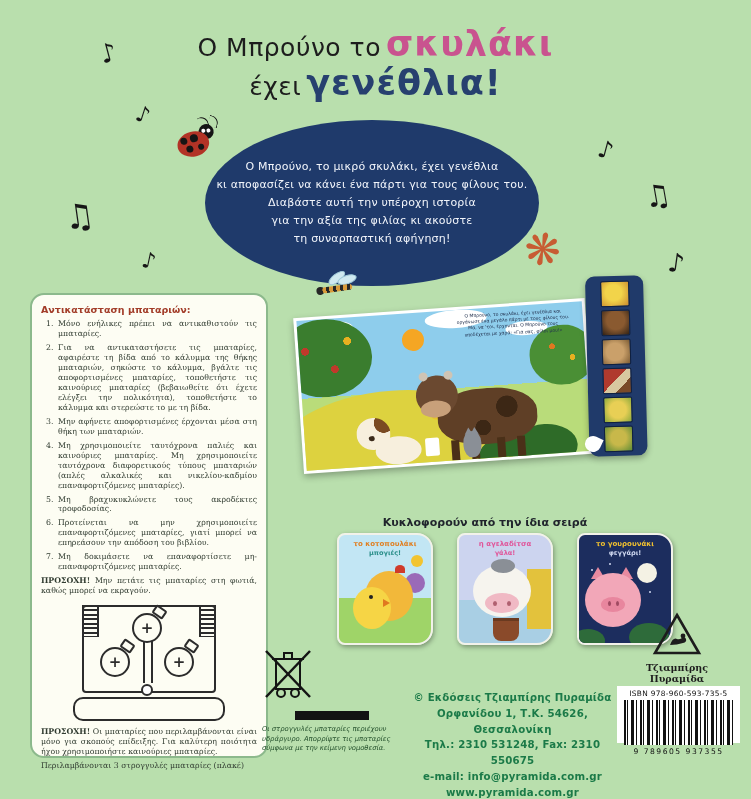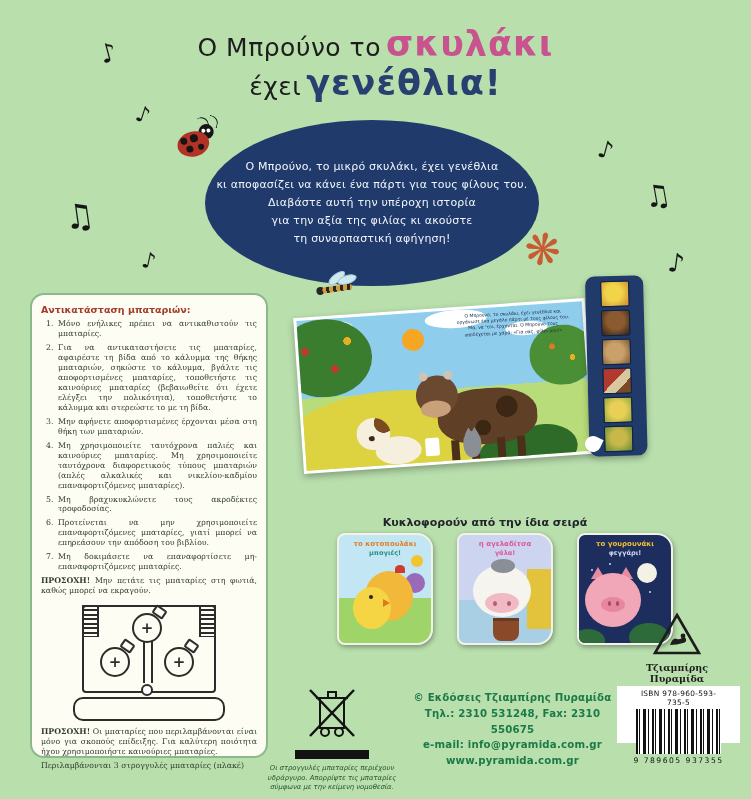--- a/index.html
+++ b/index.html
@@ -141,33 +141,33 @@
   .cv3 .moon{position:absolute;right:14px;top:28px;width:20px;height:20px;border-radius:50%;background:#f4f2e4;}
   .cv3 .star{position:absolute;width:2px;height:2px;border-radius:50%;background:#cfd8f0;}
   .cv3 .phead{position:absolute;left:6px;top:38px;width:56px;height:54px;border-radius:50%;background:#f2a7b8;}
   .cv3 .pear{position:absolute;top:32px;width:0;height:0;border-left:7px solid transparent;border-right:7px solid transparent;border-bottom:12px solid #e88aa0;}
   .cv3 .snout{position:absolute;left:22px;top:62px;width:24px;height:15px;border-radius:50%;background:#e8869e;}
   .cv3 .pnost{position:absolute;width:3px;height:5px;border-radius:50%;background:#a04a62;top:66px;}
   .cv3 .bush2{position:absolute;border-radius:50%;background:#2e6b3a;}
   .cv3 .w1{color:#f0c030;} .cv3 .w2{color:#cfd8f0;}
 
   
-  .weee{position:absolute;left:262px;top:686px;width:140px;text-align:center;}
+  .weee{position:absolute;left:262px;top:647px;width:140px;}
   .weee-bar{width:74px;height:9px;background:#131313;margin:2px auto 0 auto;}
   .weee-note{margin-top:5px;font-size:6.8px;line-height:1.4;color:#24502c;font-style:italic;}
 
   
   .publisher{position:absolute;left:410px;top:690px;width:205px;text-align:center;
              color:#1b7a48;font-size:10.2px;font-weight:bold;line-height:1.55;letter-spacing:.2px;}
   .logo{position:absolute;left:628px;top:612px;width:98px;text-align:center;}
   .logo-name{font-family:"DejaVu Serif",serif;font-weight:bold;font-size:9.5px;color:#1d1d1d;line-height:1.2;margin-top:2px;}
 
   
   .isbn-box{position:absolute;left:617px;top:686px;width:123px;height:57px;background:#fff;
-            box-sizing:border-box;padding:3px 16px;text-align:center;}
+            box-sizing:border-box;padding:3px 4px;text-align:center;}
   .isbn-label{font-size:7.4px;color:#111;letter-spacing:.3px;}
   .barcode{height:45px;margin:2px 3px;
     background:repeating-linear-gradient(90deg,#111 0 2px,#fff 2px 3px,#111 3px 4px,#fff 4px 7px,#111 7px 10px,#fff 10px 12px,#111 12px 13px,#fff 13px 16px);}
   .isbn-digits{font-size:7.6px;color:#111;letter-spacing:1.5px;}
 </style>
 </head>
 <body>
 
 <div id="poster">
 
@@ -368,20 +368,21 @@
       <circle cx="33" cy="46" r="4" fill="none" stroke="#131313" stroke-width="2"></circle>
       <line x1="4" y1="4" x2="48" y2="50" stroke="#131313" stroke-width="2.5"></line>
       <line x1="48" y1="4" x2="4" y2="50" stroke="#131313" stroke-width="2.5"></line>
     </svg>
     <div class="weee-bar"></div>
     <div class="weee-note">Οι στρογγυλές μπαταρίες περιέχουν υδράργυρο. Απορρίψτε τις μπαταρίες σύμφωνα με την κείμενη νομοθεσία.</div>
   </div>
 
   <div class="publisher">
     <div>© Εκδόσεις Τζιαμπίρης  Πυραμίδα</div>
+    <div>Ορφανίδου 1, Τ.Κ. 54626, Θεσσαλονίκη</div>
     <div>Τηλ.: 2310 531248, Fax: 2310 550675</div>
     <div>e-mail: info@pyramida.com.gr</div>
     <div>www.pyramida.com.gr</div>
   </div>
 
   <div class="logo">
     <svg width="50" height="44" viewBox="0 0 50 44">
       <path d="M25 3 L47 41 L3 41 Z" fill="none" stroke="#1d1d1d" stroke-width="2.6"></path>
       <path d="M18 33 q3 -8 7 -6 q2 1 5 -1 q3 -2 4 1 q1 3 -3 4 q-6 2 -13 2 Z" fill="#1d1d1d"></path>
       <circle cx="31" cy="24" r="2.4" fill="#1d1d1d"></circle>

